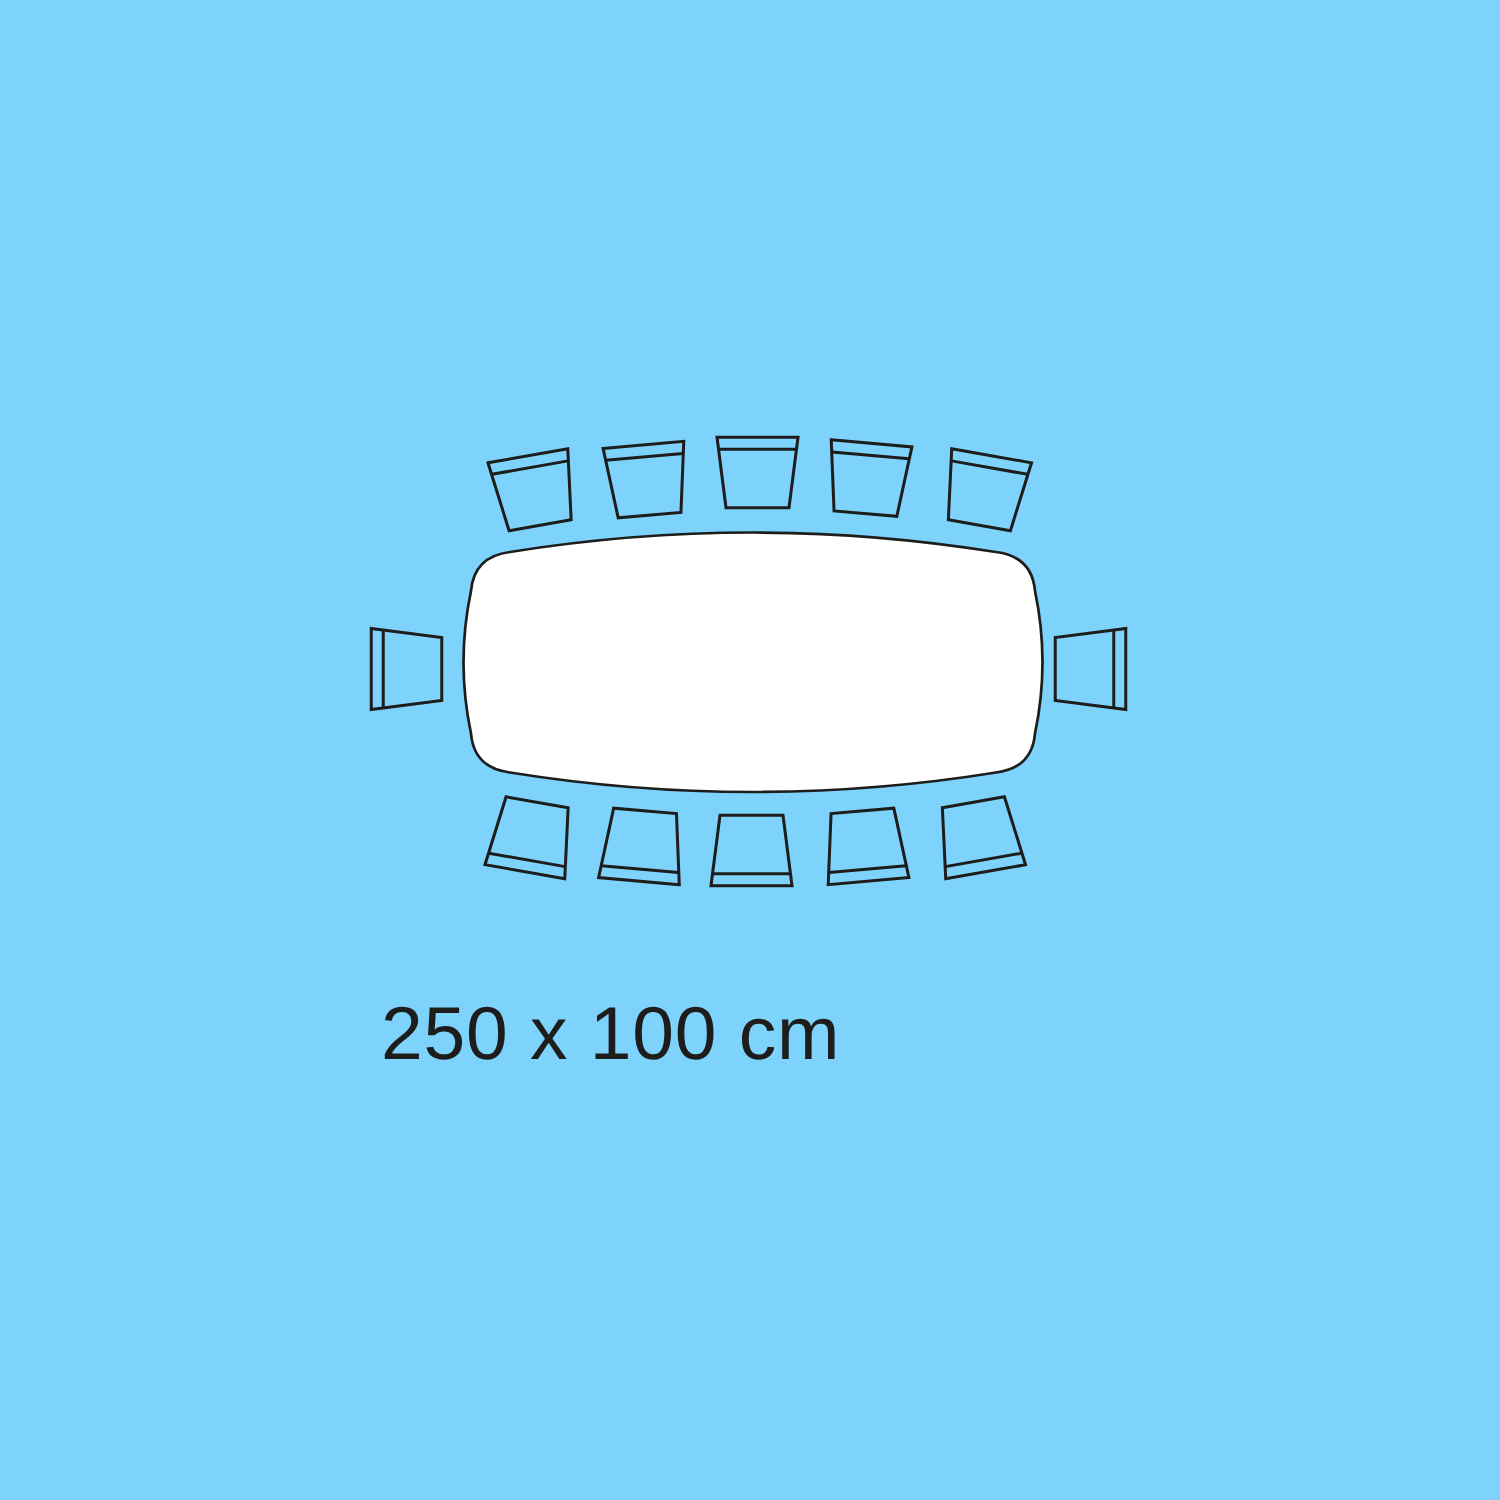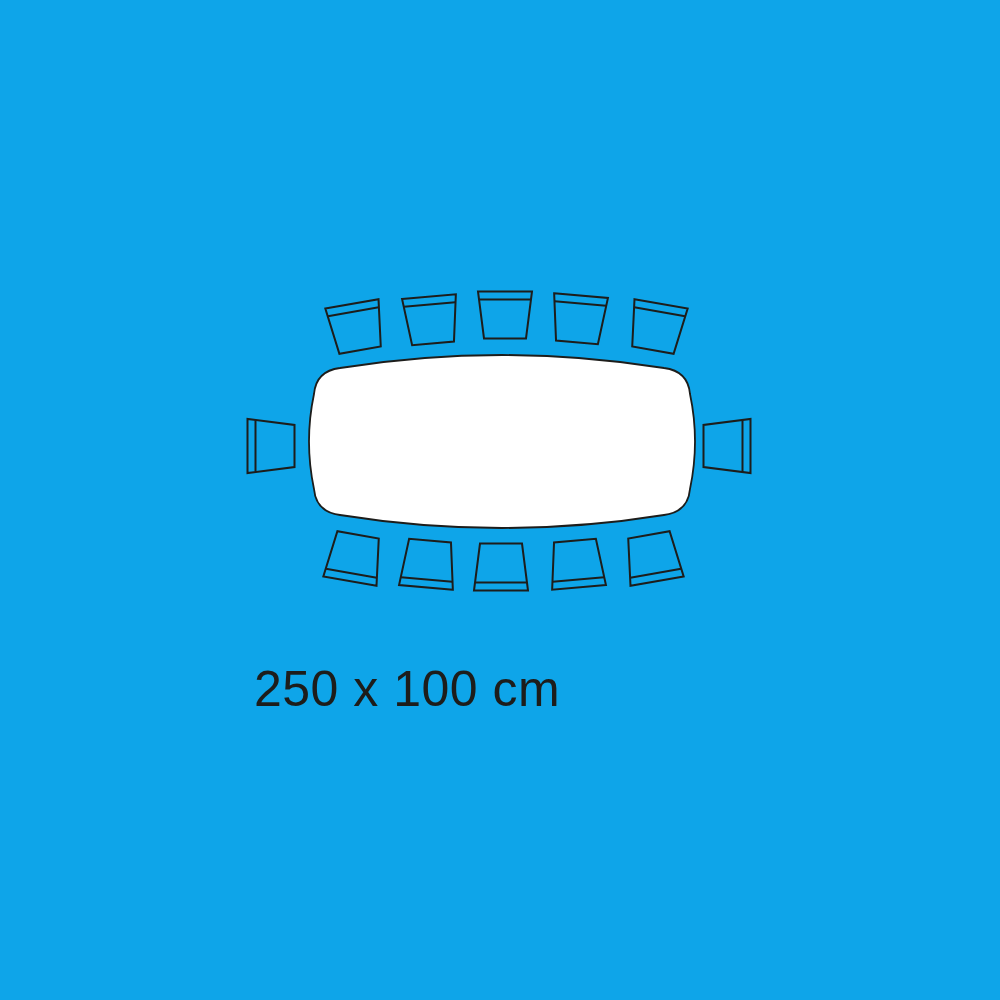--- a/index.html
+++ b/index.html
@@ -7,21 +7,21 @@
     padding: 0;
     width: 1000px;
     height: 1000px;
     background: #ffffff;
     font-family: "Liberation Sans", sans-serif;
   }
   .canvas {
     position: relative;
     width: 1000px;
     height: 1000px;
-    background: #0ea5e9;
+    background: #7dd3fc;
     overflow: hidden;
   }
   .diagram-svg {
     position: absolute;
     left: 0;
     top: 0;
     width: 1000px;
     height: 1000px;
   }
   .diagram-svg path,

